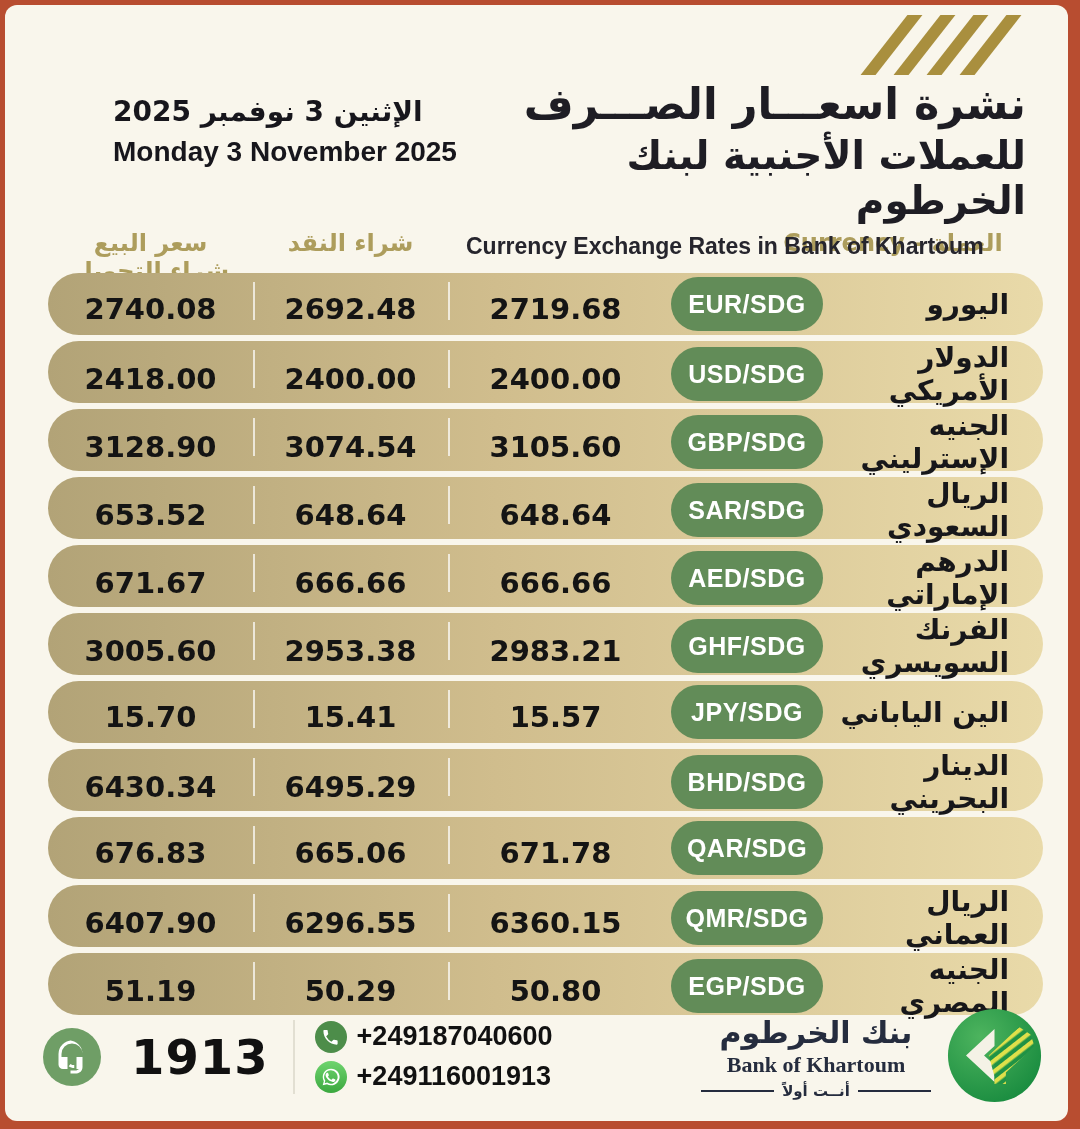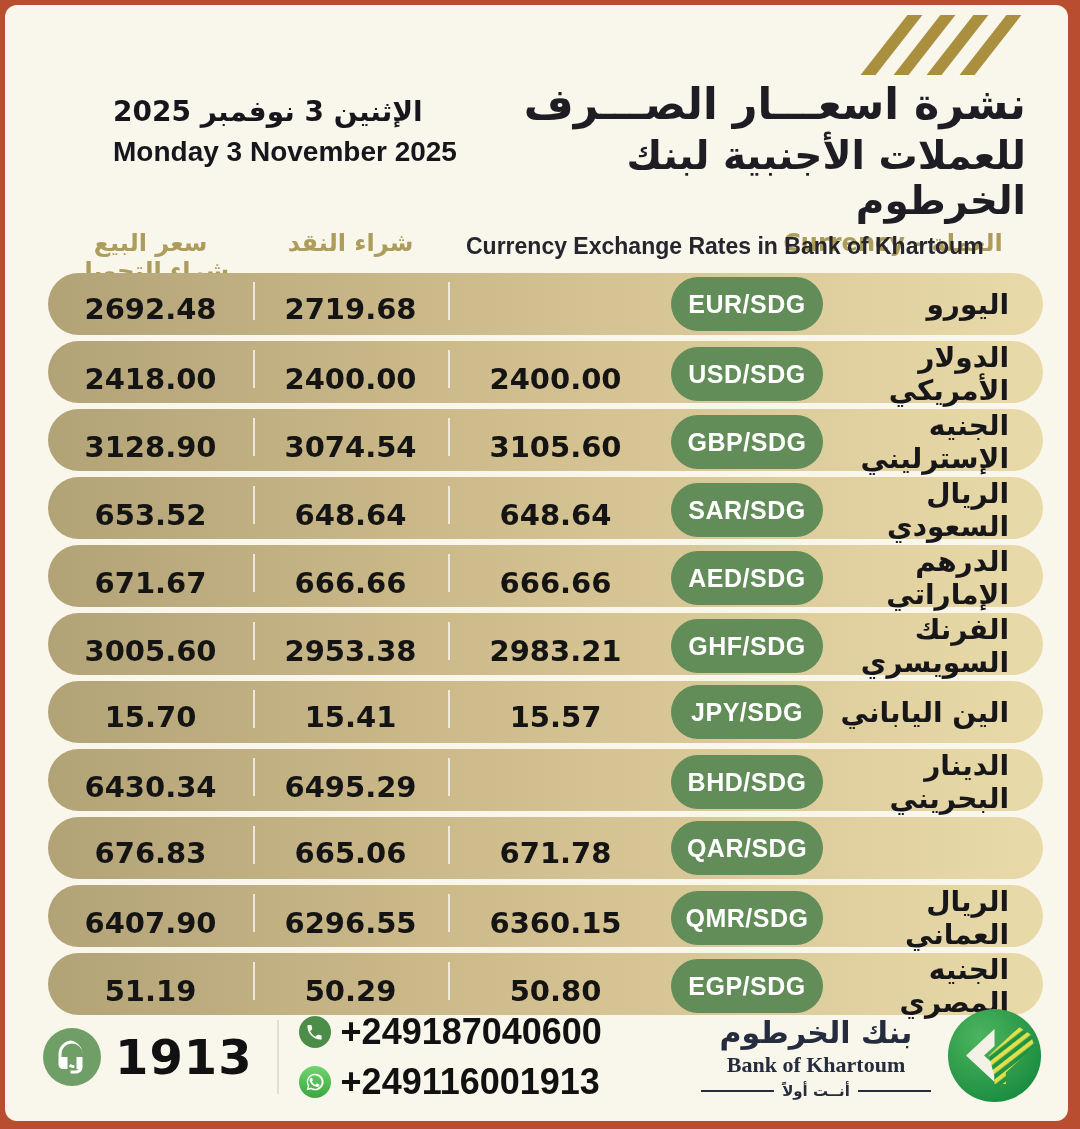--- a/index.html
+++ b/index.html
@@ -45,24 +45,24 @@
     display:flex;align-items:center;justify-content:center;
     color:#fff;font-size:25px;font-weight:bold;letter-spacing:.5px;
     font-family:"Liberation Sans",sans-serif;
   }
   .cname{grid-column:5;direction:rtl;text-align:right;padding-right:34px;font-size:28px;font-weight:bold;color:#17171a;}
   
   .footer{position:absolute;left:38px;right:26px;bottom:14px;height:100px;display:flex;align-items:center;}
   .hotline{display:flex;align-items:center;gap:14px;}
   .circle{border-radius:50%;display:flex;align-items:center;justify-content:center;}
   .headset-circle{width:58px;height:58px;background:#6f9e66;}
-  .hotline-num{font-size:48px;font-weight:bold;color:#111;letter-spacing:1px;}
+  .hotline-num{font-size:48px;font-weight:bold;color:#111;letter-spacing:1px;margin-left:16px;}
   .fdiv{width:2px;height:74px;background:#e2dfd2;margin:0 20px 0 24px;}
   .phones{display:flex;flex-direction:column;gap:8px;}
-  .phone-row{display:flex;align-items:center;gap:10px;font-size:36px;font-weight:bold;color:#111;font-family:"Liberation Sans",sans-serif;}
+  .phone-row{display:flex;align-items:flex-start;gap:10px;font-size:27px;font-weight:bold;color:#111;font-family:"Liberation Sans",sans-serif;}
   .phone-circle{width:32px;height:32px;background:#4d8d4a;}
   .wa-circle{width:32px;height:32px;background:linear-gradient(180deg,#6fd46f,#3ba83f);}
   .spacer{flex:1;}
   .bank-logo{display:flex;align-items:center;gap:16px;}
   .bank-text{text-align:center;color:#252c3e;width:230px;}
   .bank-ar{font-size:30px;font-weight:bold;direction:rtl;}
   .bank-en{font-size:22px;font-weight:bold;font-family:"Liberation Serif",serif;margin-top:2px;}
   .bank-tagline{display:flex;align-items:center;gap:8px;margin-top:4px;}
   .tag-line{flex:1;height:2px;background:#252c3e;}
   .tag-text{font-size:15px;font-weight:bold;direction:rtl;white-space:nowrap;}
@@ -96,20 +96,21 @@
       <div class="h">سعر البيع</div>
       <div class="h">شراء النقد</div>
       <div class="h h-currency">العملة - Currency</div>
       <div class="h">شراء التحويل</div>
     </div>
 
     <div id="rows-container">
   <div class="rate-row">
     <div class="vdiv d1"></div>
     <div class="vdiv d2"></div>
+    <div class="num">2740.08</div>
     <div class="num">2692.48</div>
     <div class="num">2719.68</div>
     <div class="pill">EUR/SDG</div>
     <div class="cname">اليورو</div>
   </div>
 
   <div class="rate-row">
     <div class="vdiv d1"></div>
     <div class="vdiv d2"></div>
     <div class="num">2418.00</div>

